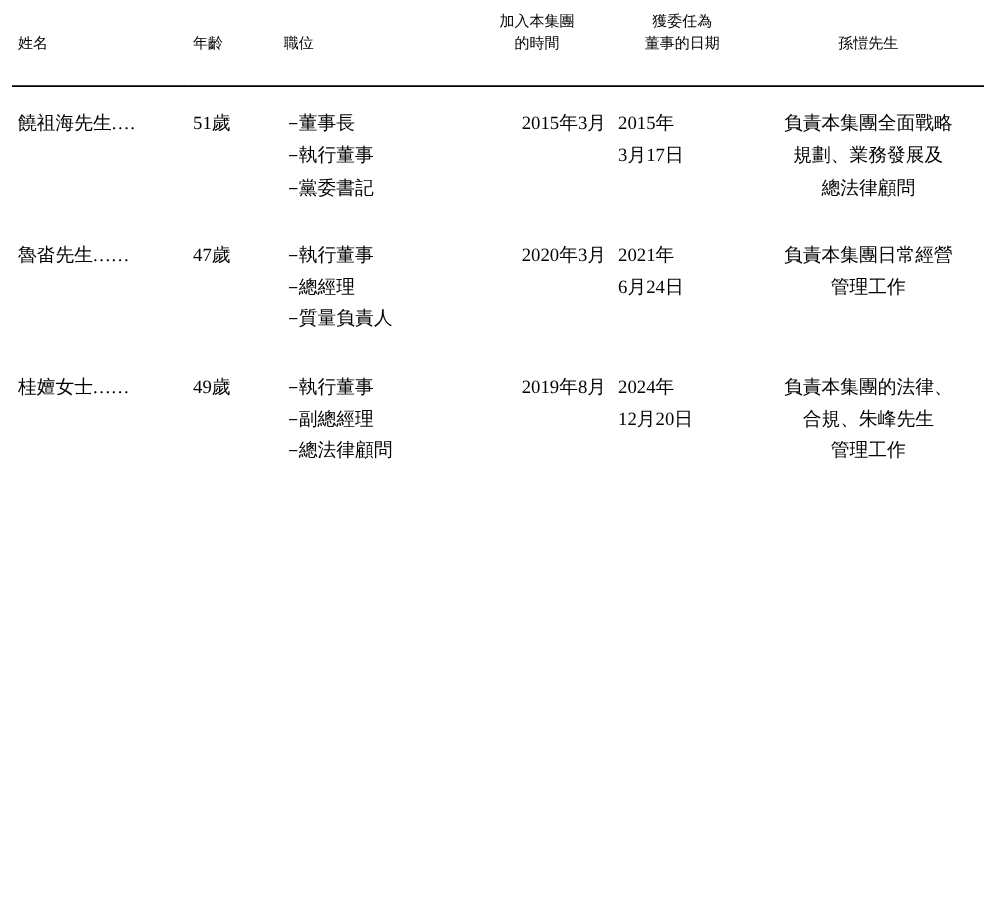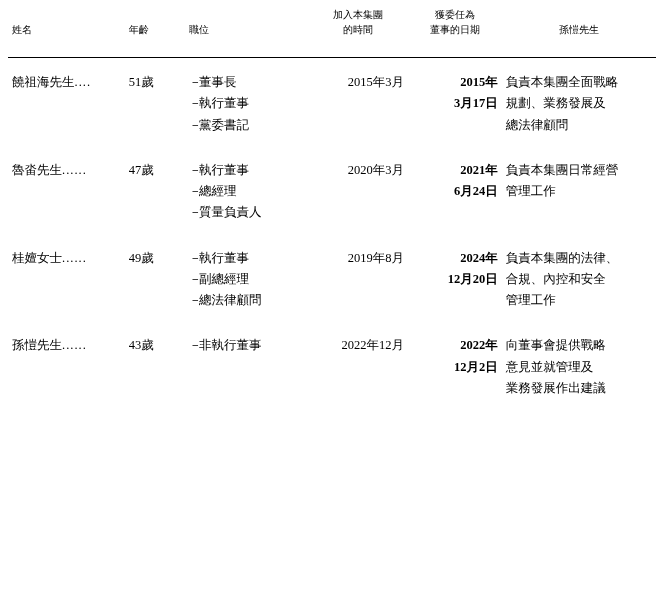--- a/index.html
+++ b/index.html
@@ -81,27 +81,26 @@
   td.c-pos .dash {
     display: inline-block;
     width: 10px;
   }
   td.c-join {
     text-align: right;
     white-space: nowrap;
     padding-right: 6px;
   }
   td.c-appt {
-    text-align: right;
+    text-align: left;
     white-space: nowrap;
     padding-right: 4px;
-    font-weight: bold;
   }
   td.c-role {
-    text-align: left;
+    text-align: center;
     padding-left: 10px;
     margin-left: 12px;
   }
   .hdr-two-line { display: block; }
 </style>
 </head>
 <body>
 
 <div class="page">
   <table class="dir-table">
@@ -178,39 +177,22 @@
           <div class="line"><span class="dash">－</span><span>副總經理</span></div>
           <div class="line"><span class="dash">－</span><span>總法律顧問</span></div>
         </td>
         <td class="c-join">2019年8月</td>
         <td class="c-appt">
           <div>2024年</div>
           <div>12月20日</div>
         </td>
         <td class="c-role">
           <div>負責本集團的法律、</div>
-          <div>合規、內控和安全</div>
+          <div>合規、朱峰先生</div>
           <div>管理工作</div>
         </td>
       </tr>
 
 
-      <tr>
-        <td class="c-name"><span class="nm">孫愷先生</span><span class="leader">......</span></td>
-        <td class="c-age">43歲</td>
-        <td class="c-pos">
-          <div class="line"><span class="dash">－</span><span>非執行董事</span></div>
-        </td>
-        <td class="c-join">2022年12月</td>
-        <td class="c-appt">
-          <div>2022年</div>
-          <div>12月2日</div>
-        </td>
-        <td class="c-role">
-          <div>向董事會提供戰略</div>
-          <div>意見並就管理及</div>
-          <div>業務發展作出建議</div>
-        </td>
-      </tr>
 
     </tbody>
   </table>
 </div>
 
 </body></html>

